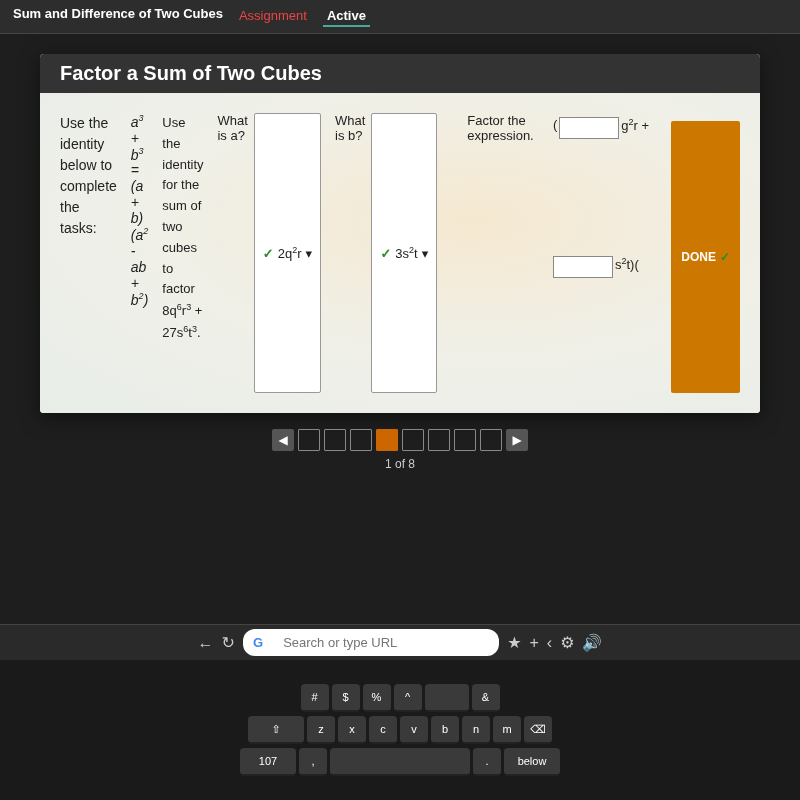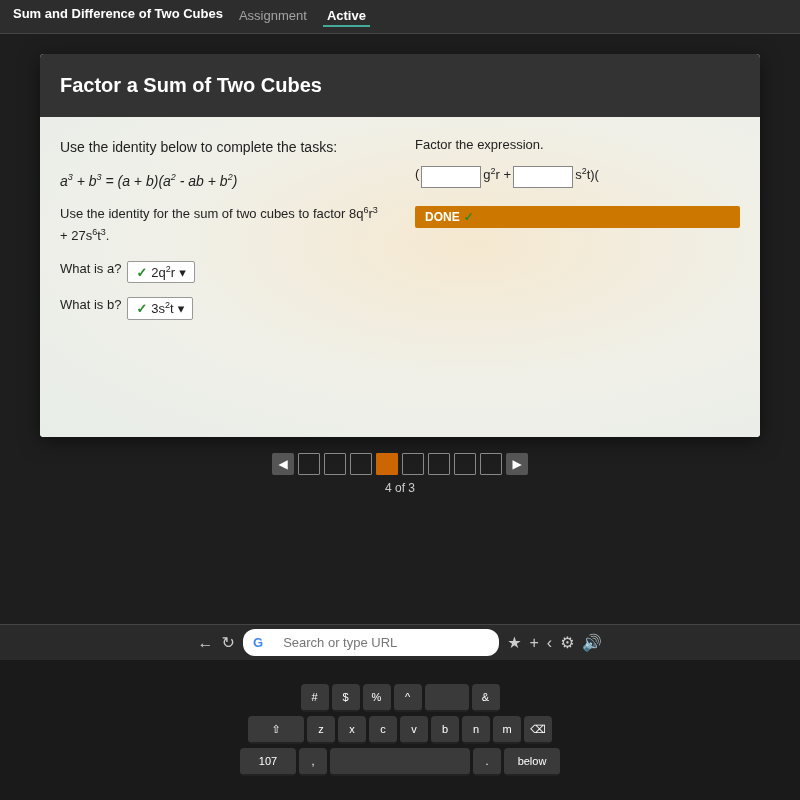--- a/index.html
+++ b/index.html
@@ -20,21 +20,21 @@
       display: flex;
       gap: 12px;
       border-bottom: 1px solid #444;
     }
     .top-bar-title {
       color: #fff;
       font-size: 13px;
       font-weight: bold;
     }
     .tab {
-      color: #a3a3a3;
+      color: #ef4444;
       font-size: 13px;
       cursor: pointer;
       padding: 2px 4px;
     }
     .tab.active {
       color: #fff;
       border-bottom: 2px solid #4a9;
       font-weight: bold;
     }
 
@@ -54,45 +54,43 @@
       border-radius: 4px;
       width: 720px;
       padding: 0;
       overflow: hidden;
       box-shadow: 0 4px 20px rgba(0,0,0,0.5);
     }
 
     .card-header {
       background: #333;
       color: #fff;
-      padding: 20px 20px;
+      padding: 8px 20px;
       font-size: 20px;
       font-weight: bold;
     }
 
     .card-body {
       padding: 20px;
       display: flex;
       gap: 30px;
       background: #f9f6f0;
       background-image: radial-gradient(ellipse at 60% 40%, #f5e8d0 0%, #f0f0e8 50%, #e8ede8 100%);
       min-height: 320px;
     }
 
     .left-col {
       flex: 1;
       display: flex;
-      flex-direction: column;
       gap: 14px;
     }
 
     .right-col {
       flex: 1;
       display: flex;
-      flex-direction: column;
       gap: 10px;
     }
 
     .identity-text {
       font-size: 14px;
       color: #222;
       line-height: 1.5;
     }
 
     .formula {
@@ -376,21 +374,21 @@
       <div class="nav-dot empty"></div>
       <div class="nav-dot empty"></div>
       <div class="nav-dot empty"></div>
       <div class="nav-dot active"></div>
       <div class="nav-dot empty"></div>
       <div class="nav-dot empty"></div>
       <div class="nav-dot empty"></div>
       <div class="nav-dot empty"></div>
       <div class="nav-arrow">▶</div>
     </div>
-    <div class="page-label">4 of 3</div>
+    <div class="page-label">1 of 8</div>
   </div>
 </div>
 
 <div class="browser-bar">
   <span class="browser-icon">←</span>
   <span class="browser-icon">↻</span>
   <div style="display:flex;align-items:center;background:#fff;border-radius:12px;padding:2px 10px;gap:6px;">
     <span style="color:#4285f4;font-weight:bold;font-size:13px;">G</span>
     <input type="text" style="border: none; outline: none; font-size: 13px; color: rgb(51, 51, 51); width: 220px; background: transparent;" placeholder="Search or type URL">
   </div>

